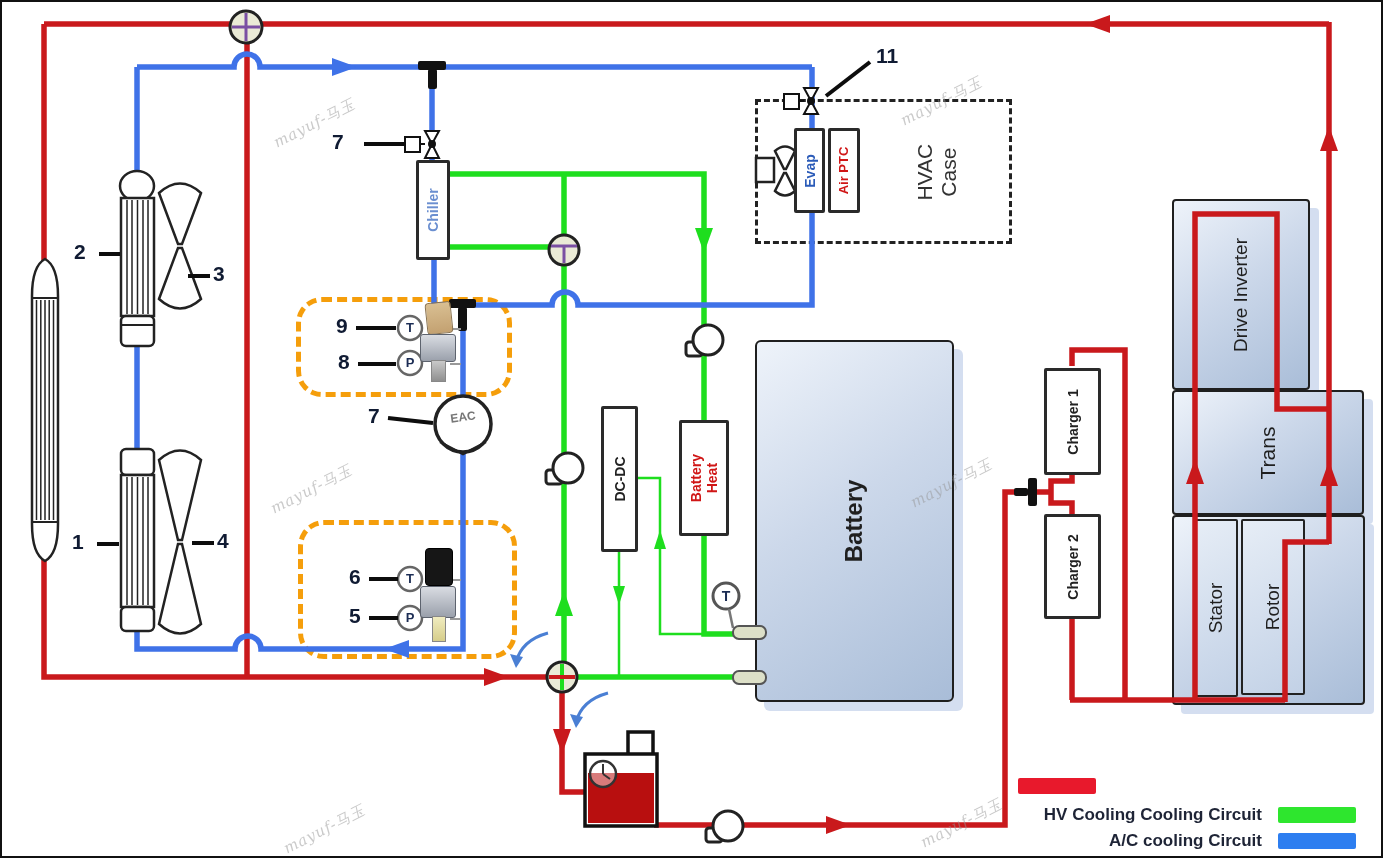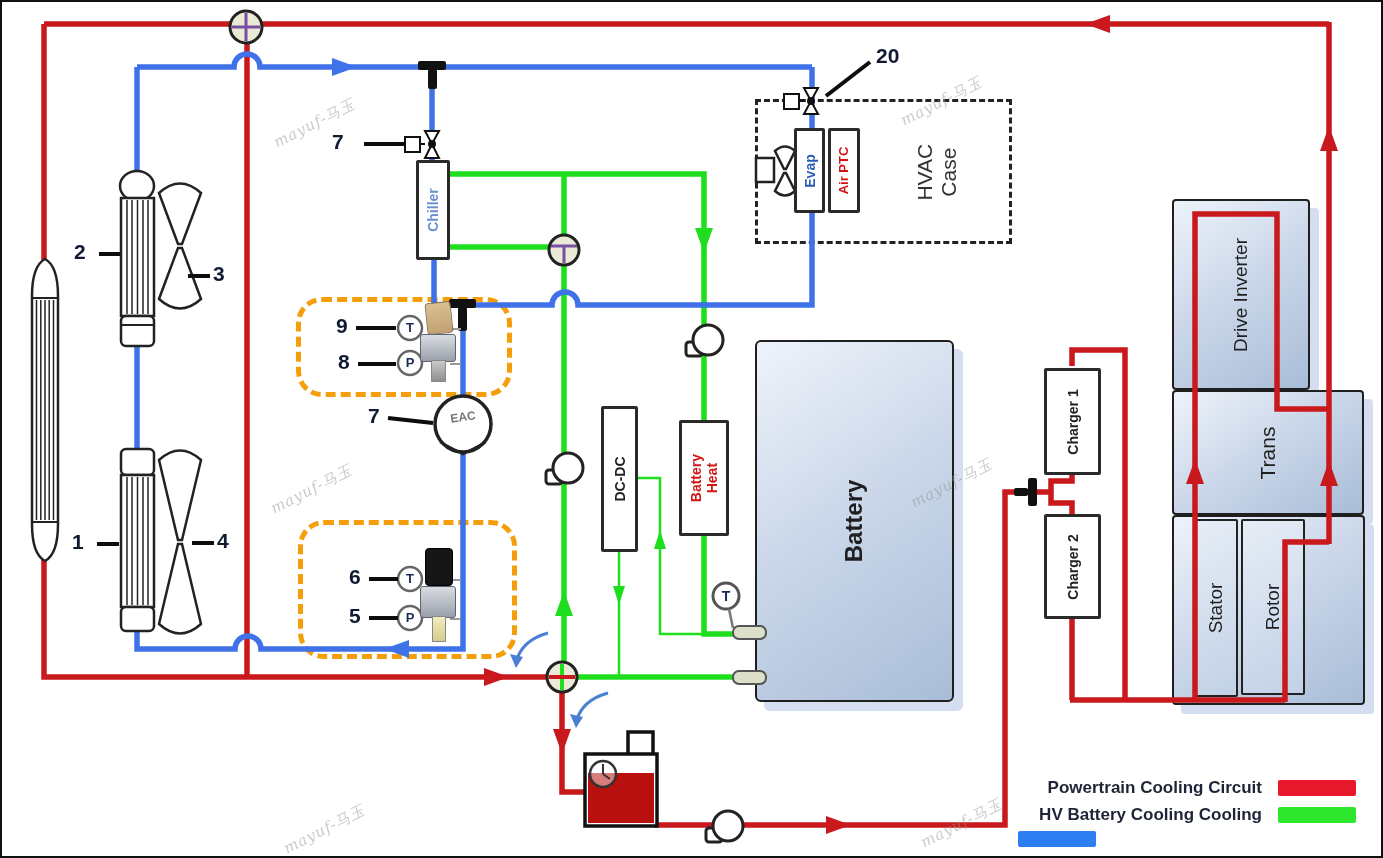--- a/index.html
+++ b/index.html
@@ -339,32 +339,32 @@
   <div class="callout" style="left:70px;top:528px;">1</div>
   <div class="callout" style="left:72px;top:238px;">2</div>
   <div class="callout" style="left:211px;top:260px;">3</div>
   <div class="callout" style="left:215px;top:527px;">4</div>
   <div class="callout" style="left:347px;top:602px;">5</div>
   <div class="callout" style="left:347px;top:563px;">6</div>
   <div class="callout" style="left:366px;top:402px;">7</div>
   <div class="callout" style="left:336px;top:348px;">8</div>
   <div class="callout" style="left:334px;top:312px;">9</div>
   <div class="callout" style="left:330px;top:128px;">7</div>
-  <div class="callout" style="left:874px;top:42px;">20</div>
+  <div class="callout" style="left:874px;top:42px;">11</div>
 
   <div>
     <div class="legend-row" style="left:1000px;top:776px;">
-      <span class="legend-label">Powertrain Cooling Circuit</span>
       <span class="legend-sw sw0"></span>
     </div>
     <div class="legend-row" style="left:1000px;top:803px;">
-      <span class="legend-label">HV Battery Cooling Cooling</span>
+      <span class="legend-label">HV Cooling Cooling Circuit</span>
       <span class="legend-sw sw1"></span>
     </div>
     <div class="legend-row" style="left:1000px;top:829px;">
+      <span class="legend-label">A/C cooling Circuit</span>
       <span class="legend-sw sw2"></span>
     </div>
   </div>
 
   <div class="wm" style="left:268px;top:112px;">mayuf-马玉</div>
   <div class="wm" style="left:895px;top:90px;">mayuf-马玉</div>
   <div class="wm" style="left:265px;top:478px;">mayuf-马玉</div>
   <div class="wm" style="left:905px;top:472px;">mayuf-马玉</div>
   <div class="wm" style="left:278px;top:818px;">mayuf-马玉</div>
   <div class="wm" style="left:915px;top:812px;">mayuf-马玉</div>

